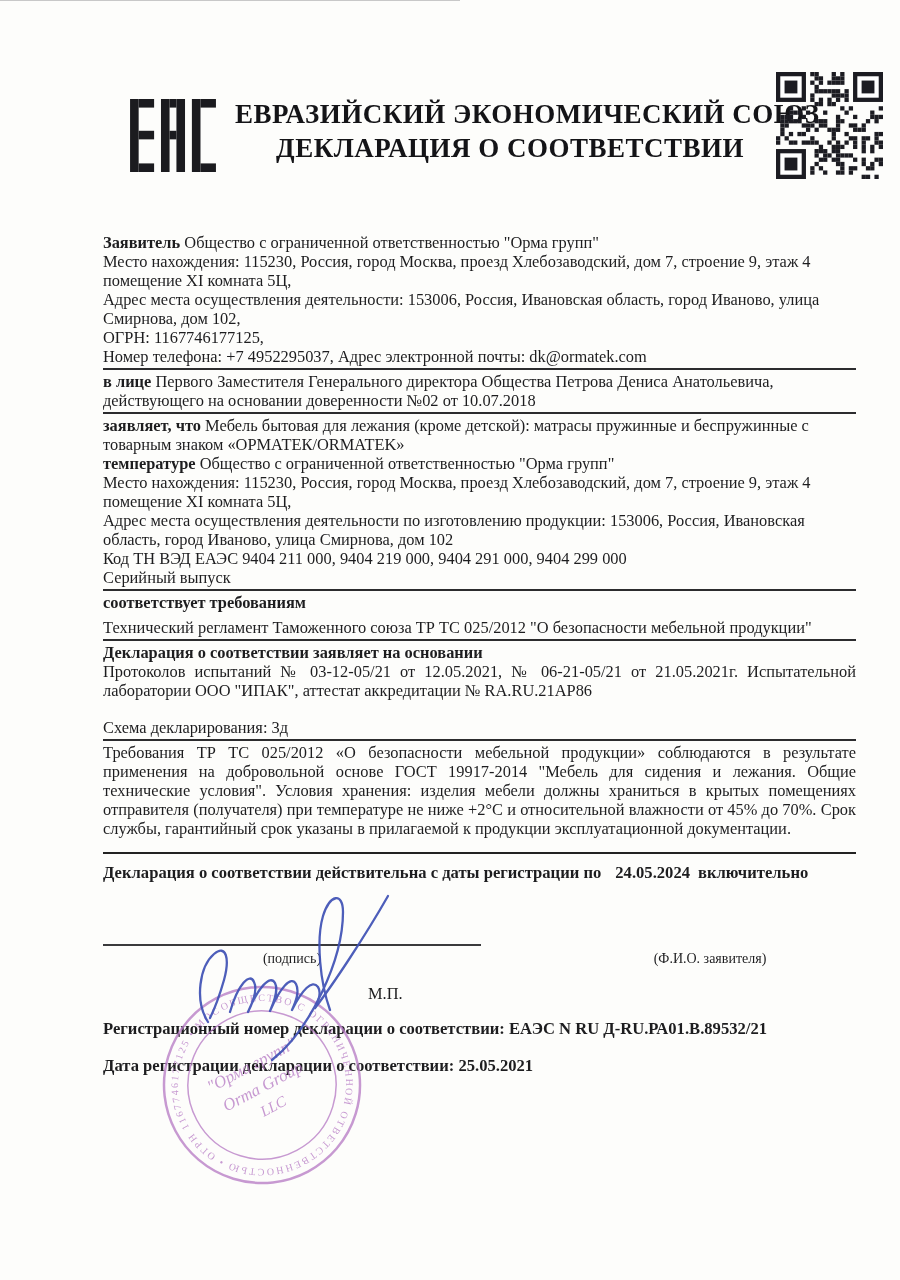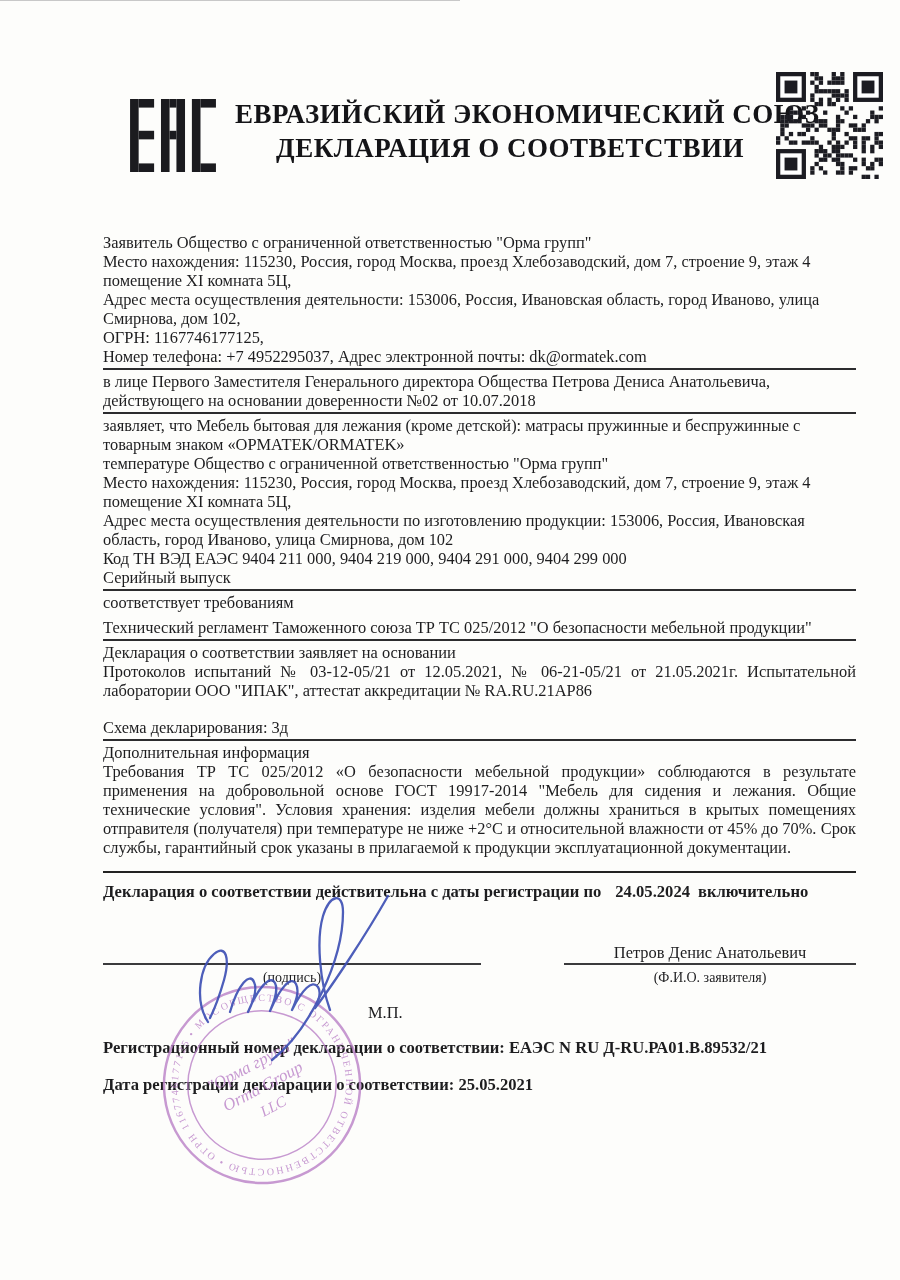--- a/index.html
+++ b/index.html
@@ -20,21 +20,21 @@
   }
   .qr{position:absolute;left:776px;top:72px;width:107px;height:107px;}
   
   .doc-body{position:absolute;top:233px;left:103px;width:753px;font-size:16.4px;line-height:19px;}
   .para{margin:0;}
   .para.justify{text-align:justify;}
   .para.gap-top{margin-top:6px;}
   .rule{border-top:2px solid #2c2c2e;margin:2px 0 2px 0;}
   .spacer{height:18px;}
   .rule.heavy{border-top:2.5px solid #222;margin-top:14px;margin-bottom:0;}
-  b{font-weight:normal;}
+  b{font-weight:bold;}
   
   .validity{margin-top:8px;font-weight:bold;font-size:16.6px;line-height:22px;}
   .validity .date{margin-left:14px;margin-right:8px;}
   .sig-row{display:flex;justify-content:space-between;margin-top:38px;align-items:flex-end;}
   .sig-left{width:378px;}
   .sig-left .line{border-bottom:2px solid #3a3a3c;height:22px;}
   .sig-right{width:292px;text-align:center;}
   .sig-right .name{border-bottom:2px solid #3a3a3c;padding:0 10px 1px 10px;font-size:16.4px;}
   .caption{text-align:center;font-size:14px;margin-top:3px;}
   .seal-mark{margin-top:16px;margin-left:265px;font-size:16.4px;}
@@ -278,35 +278,33 @@
       <p class="para"><span>Серийный выпуск</span></p>
       <div class="rule"></div>
       <p class="para"><b>соответствует требованиям</b></p>
       <p class="para justify gap-top"><span>Технический регламент Таможенного союза ТР ТС 025/2012 "О безопасности мебельной продукции"</span></p>
       <div class="rule"></div>
       <p class="para"><b>Декларация о соответствии заявляет на основании</b></p>
       <p class="para justify"><span>Протоколов испытаний № 03-12-05/21 от 12.05.2021, № 06-21-05/21  от 21.05.2021г. Испытательной лаборатории ООО "ИПАК", аттестат аккредитации № RA.RU.21АР86</span></p>
       <div class="spacer"></div>
       <p class="para"><span>Схема декларирования: 3д</span></p>
       <div class="rule"></div>
-      <p class="para"><b>Дополнительная информация</b></p>
       <p class="para justify"><span>Требования ТР ТС 025/2012 «О безопасности мебельной продукции» соблюдаются в результате применения на добровольной основе ГОСТ 19917-2014 "Мебель для сидения и лежания. Общие технические условия". Условия хранения: изделия мебели должны храниться в крытых помещениях отправителя (получателя) при температуре не ниже +2°С и относительной влажности от 45% до 70%. Срок службы, гарантийный срок указаны в прилагаемой к продукции эксплуатационной документации.</span></p>
       <div class="rule heavy"></div>
 
     <div class="validity">
       <span>Декларация о соответствии действительна с даты регистрации по</span><span class="date">24.05.2024</span><span>включительно</span>
     </div>
 
     <div class="sig-row">
       <div class="sig-left">
         <div class="line"></div>
         <div class="caption">(подпись)</div>
       </div>
       <div class="sig-right">
-        <div class="name">Петров Денис Анатольевич</div>
         <div class="caption">(Ф.И.О. заявителя)</div>
       </div>
     </div>
 
     <div class="seal-mark">М.П.</div>
 
     <div class="reg-line">
       <span>Регистрационный номер декларации о соответствии:</span>
       <span>ЕАЭС N RU Д-RU.РА01.В.89532/21</span>
     </div>

